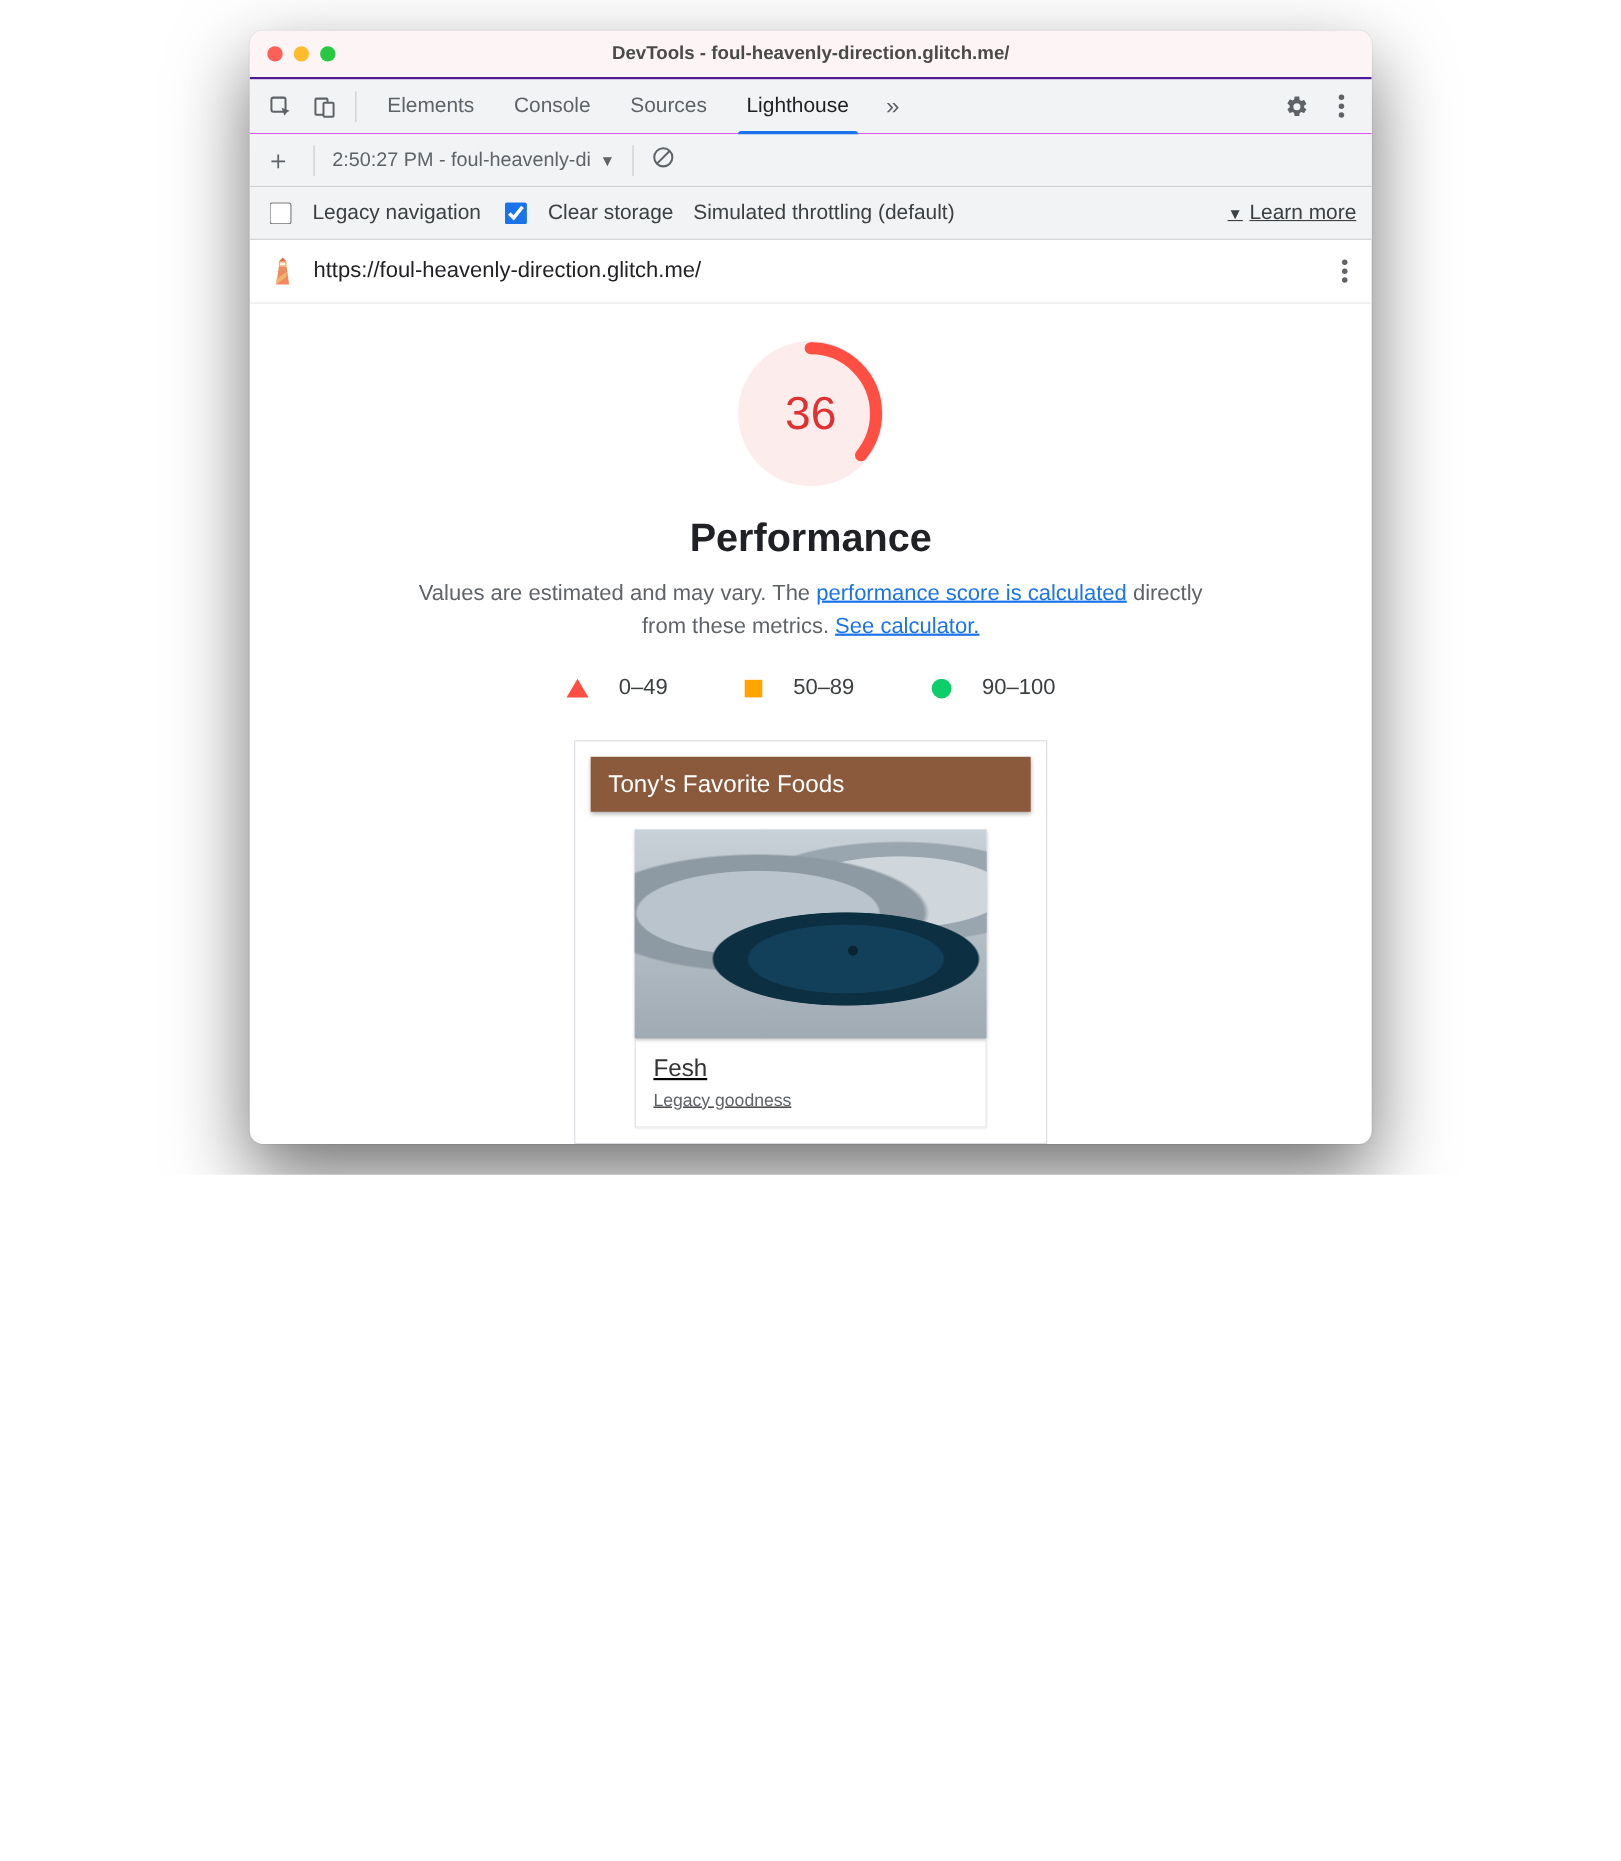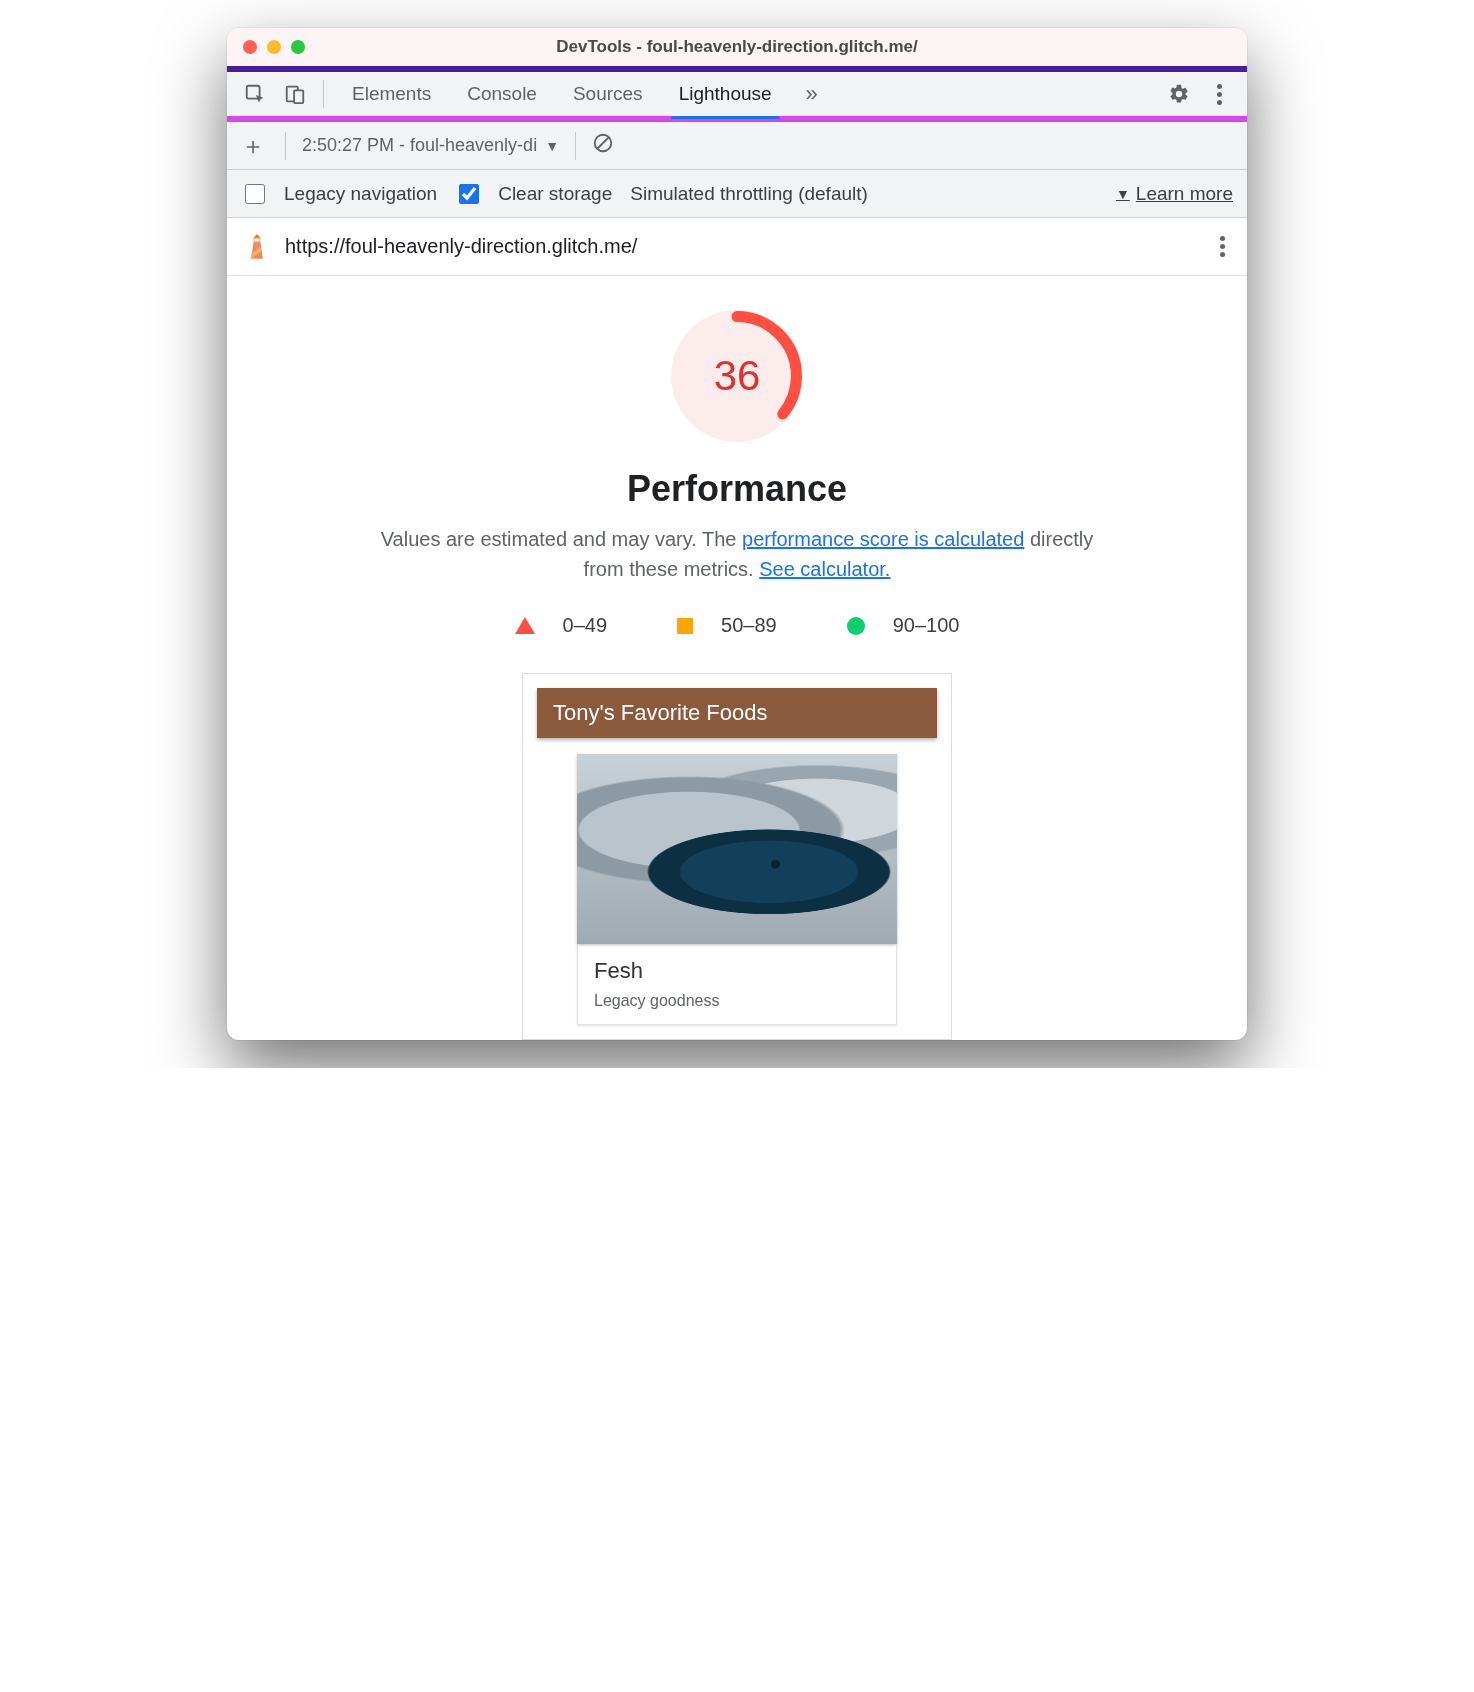--- a/index.html
+++ b/index.html
@@ -16,35 +16,35 @@
     box-shadow: 0 30px 70px rgba(0,0,0,0.55), 0 0 0 1px rgba(0,0,0,0.05);
     overflow: hidden;
   }
   
   .titlebar {
     height: 44px;
     background: #fdf5f5;
     display: flex;
     align-items: center;
     position: relative;
-    border-bottom: 6px solid #4c1d95;
+    border-bottom: 2px solid #4c1d95;
   }
   .traffic-lights { display: flex; gap: 10px; margin-left: 16px; }
   .traffic-lights span { width: 14px; height: 14px; border-radius: 50%; display: block; }
   .tl-red { background:#ff5f57; } .tl-yellow{background:#febc2e;} .tl-green{background:#28c840;}
   .titlebar-title {
     position:absolute; left:0; right:0; text-align:center;
     font-weight:600; font-size:17px; color:#4a4a4a;
     pointer-events:none;
   }
   
   .tabstrip {
     height: 50px;
     background:#f1f3f4;
-    border-bottom:6px solid #d946ef;
+    border-bottom:1px solid #d946ef;
     display:flex; align-items:center;
     padding: 0 10px;
     gap: 4px;
     color:#5f6368;
     font-size:19px;
   }
   .tabstrip .iconbtn {
     width:36px; height:36px; display:flex; align-items:center; justify-content:center;
     color:#5f6368;
   }
@@ -117,20 +117,21 @@
       radial-gradient(circle at 62% 58%, #0b2230 0 4px, transparent 5px),
       radial-gradient(ellipse 200px 70px at 60% 62%, #12405a 0 44%, #0d2f42 45% 60%, transparent 61%),
       radial-gradient(ellipse 260px 90px at 35% 40%, #b9c4cc 0 42%, #8e9aa3 43% 58%, transparent 60%),
       radial-gradient(ellipse 240px 80px at 75% 30%, #cfd7dd 0 40%, #9aa6af 41% 56%, transparent 58%),
       linear-gradient(180deg, #c9d1d8 0%, #9faab2 100%);
     box-shadow:0 1px 3px rgba(0,0,0,.25);
   }
   .preview-body{
     border:1px solid #e2e2e2; border-top:none; width:320px; margin:0 auto 14px; padding:14px 16px;
     box-shadow:0 1px 2px rgba(0,0,0,.12);
+    text-decoration:underline;
   }
   .preview-body h3{margin:0 0 8px; font-size:22px; font-weight:500; color:#333;}
   .preview-body p{margin:0; font-size:16px; color:#5f6368;}
 </style>
 </head>
 <body>
 
 <div class="window">
 
   <div class="titlebar">

